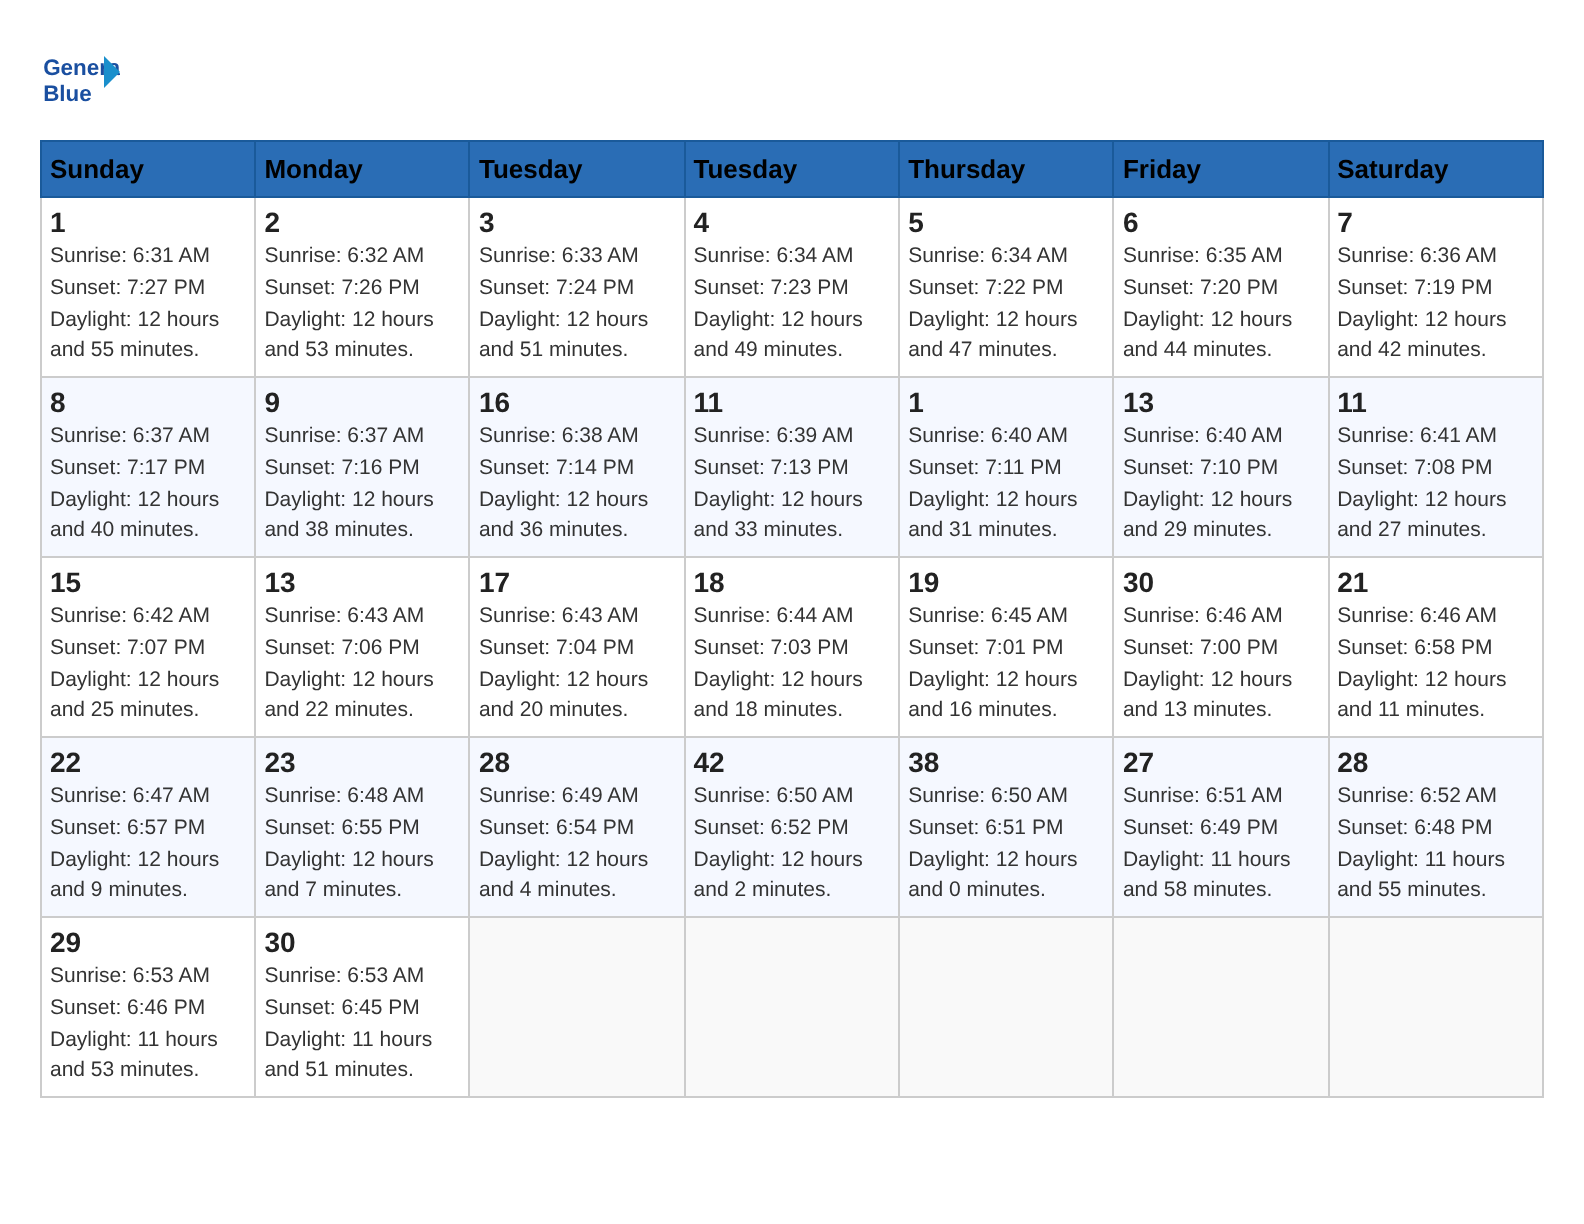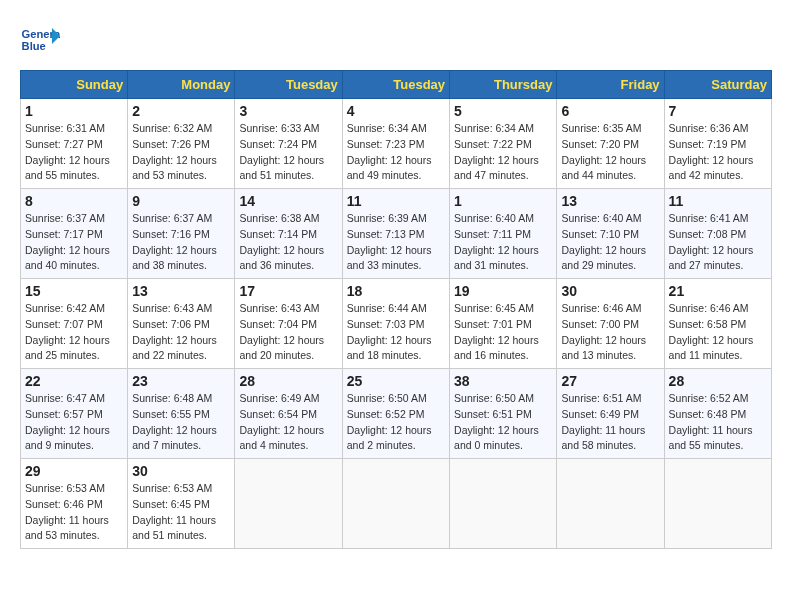--- a/index.html
+++ b/index.html
@@ -40,23 +40,23 @@
       font-size: 16px;
       color: #555;
     }
     .calendar {
       width: 100%;
       border-collapse: collapse;
       font-size: 11px;
     }
     .calendar th {
       background-color: #2a6db5;
-      color: #fde047;
+      color: #000000;
       padding: 6px 4px;
-      text-align: right;
+      text-align: left;
       font-size: 13px;
       border: 1px solid #1a5a9a;
     }
     .calendar td {
       border: 1px solid #ccc;
       vertical-align: top;
       padding: 4px;
       width: 108px;
       min-height: 80px;
       background: #fff;
@@ -143,21 +143,21 @@
       <tr>
         <td>
         <span class="day-number">8</span>
         <span class="day-info">Sunrise: 6:37 AM<br>Sunset: 7:17 PM<br>Daylight: 12 hours and 40 minutes.</span>
       </td>
         <td>
         <span class="day-number">9</span>
         <span class="day-info">Sunrise: 6:37 AM<br>Sunset: 7:16 PM<br>Daylight: 12 hours and 38 minutes.</span>
       </td>
         <td>
-        <span class="day-number">14</span>
+        <span class="day-number">16</span>
         <span class="day-info">Sunrise: 6:38 AM<br>Sunset: 7:14 PM<br>Daylight: 12 hours and 36 minutes.</span>
       </td>
         <td>
         <span class="day-number">11</span>
         <span class="day-info">Sunrise: 6:39 AM<br>Sunset: 7:13 PM<br>Daylight: 12 hours and 33 minutes.</span>
       </td>
         <td>
         <span class="day-number">1</span>
         <span class="day-info">Sunrise: 6:40 AM<br>Sunset: 7:11 PM<br>Daylight: 12 hours and 31 minutes.</span>
       </td>
@@ -207,21 +207,21 @@
       </td>
         <td>
         <span class="day-number">23</span>
         <span class="day-info">Sunrise: 6:48 AM<br>Sunset: 6:55 PM<br>Daylight: 12 hours and 7 minutes.</span>
       </td>
         <td>
         <span class="day-number">28</span>
         <span class="day-info">Sunrise: 6:49 AM<br>Sunset: 6:54 PM<br>Daylight: 12 hours and 4 minutes.</span>
       </td>
         <td>
-        <span class="day-number">25</span>
+        <span class="day-number">42</span>
         <span class="day-info">Sunrise: 6:50 AM<br>Sunset: 6:52 PM<br>Daylight: 12 hours and 2 minutes.</span>
       </td>
         <td>
         <span class="day-number">38</span>
         <span class="day-info">Sunrise: 6:50 AM<br>Sunset: 6:51 PM<br>Daylight: 12 hours and 0 minutes.</span>
       </td>
         <td>
         <span class="day-number">27</span>
         <span class="day-info">Sunrise: 6:51 AM<br>Sunset: 6:49 PM<br>Daylight: 11 hours and 58 minutes.</span>
       </td>

